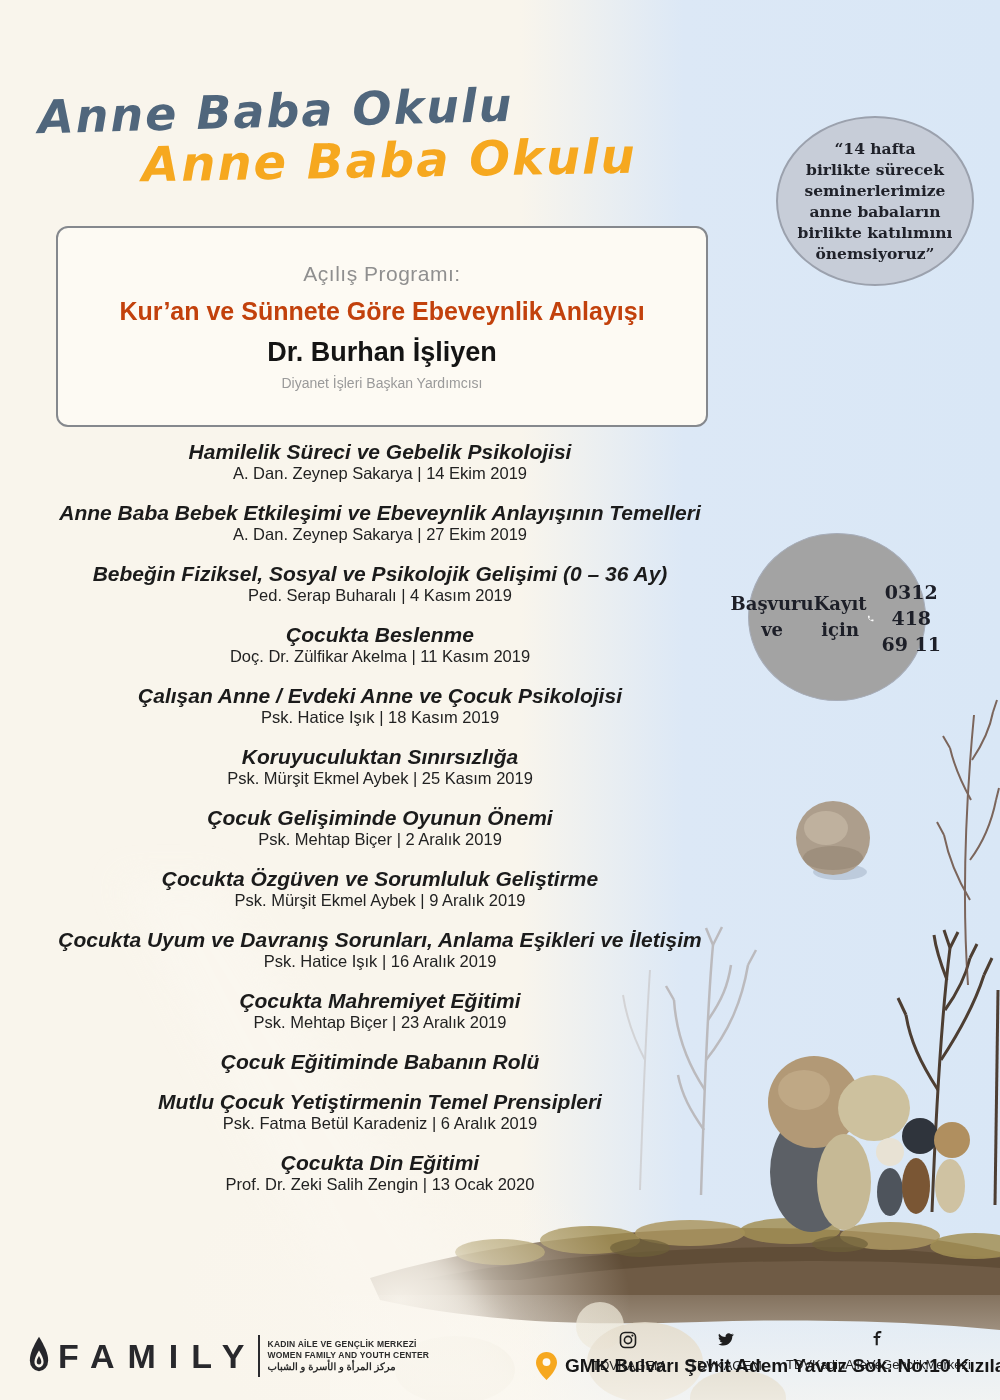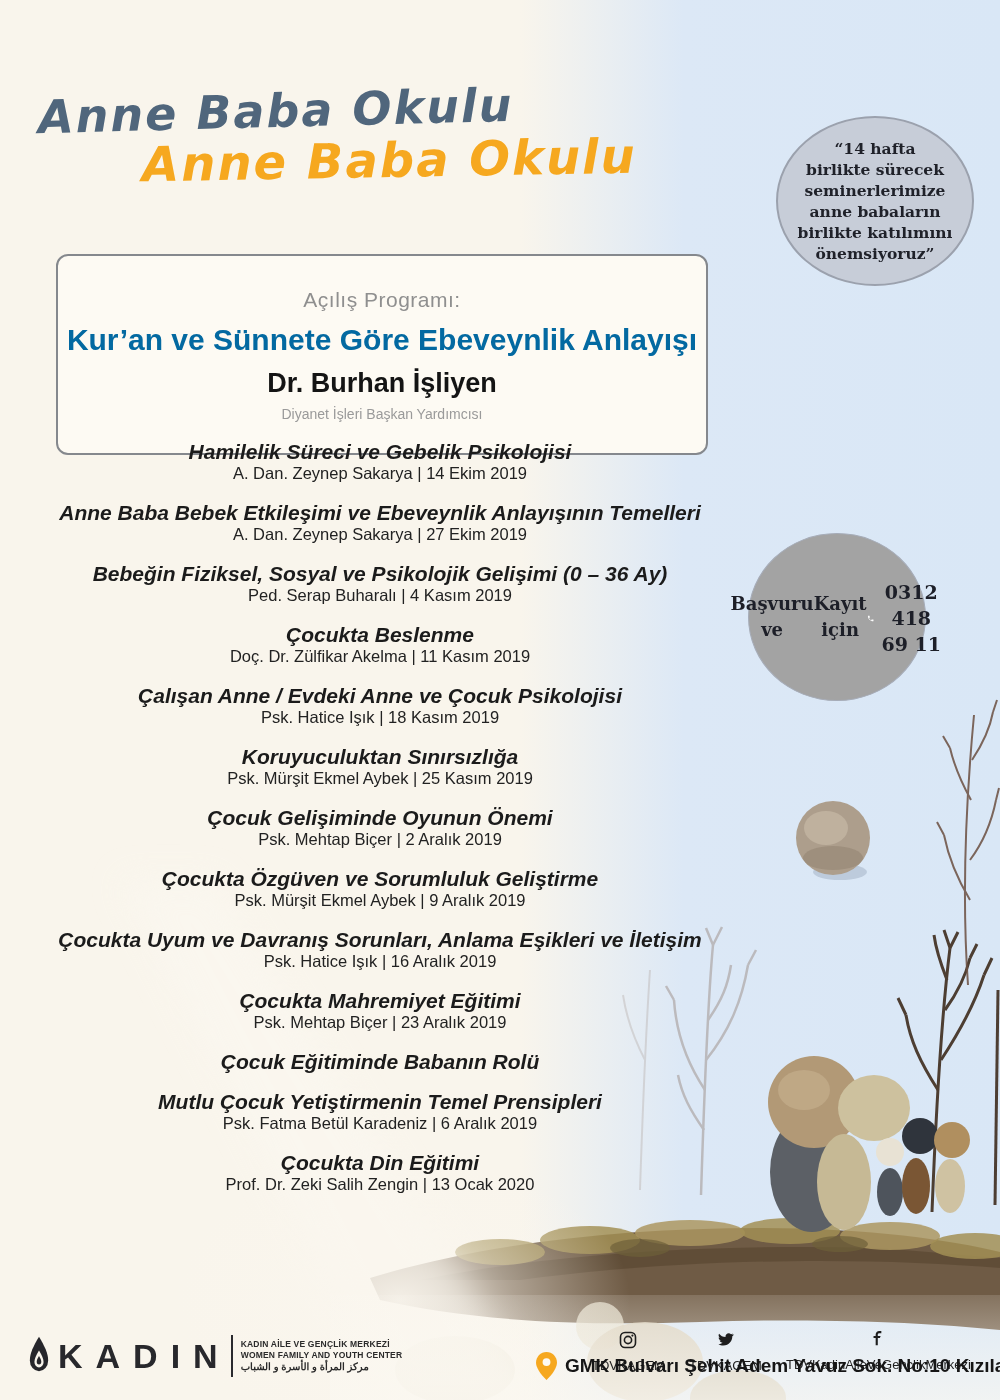--- a/index.html
+++ b/index.html
@@ -35,26 +35,26 @@
     background:#a3a3a3;border:1px solid #a6acb8;box-sizing:border-box;
     display:flex;justify-content:center;align-items:center;
     font-family:"DejaVu Serif",serif;font-weight:bold;color:#1d1f28;
     font-size:18px;line-height:26px;text-align:center;
   }
   .cp-phone{display:flex;align-items:center;gap:5px;font-size:19px;margin-top:2px;}
   .program-box{
     position:absolute;left:56px;top:226px;width:652px;height:201px;box-sizing:border-box;
     background:#fdfaf3;border:2px solid #85888d;border-radius:12px;
     display:flex;flex-direction:column;justify-content:center;align-items:center;
-    text-align:center;gap:11px;margin-top:28px;
+    text-align:center;gap:11px;
   }
   .pb-label{font-size:21px;color:#8f8f8f;letter-spacing:.5px;}
   .pb-when{font-size:23px;font-weight:bold;color:#141414;}
   .pb-sep{color:#f6a81f;font-weight:bold;padding:0 7px;}
-  .pb-talk{font-size:30px;font-weight:bold;color:#0369a1;}
+  .pb-talk{font-size:25px;font-weight:bold;color:#c2410c;}
   .pb-speaker{font-size:27px;font-weight:bold;color:#141414;}
   .pb-role{font-size:14px;color:#9a9a9a;margin-top:-4px;}
   .seminars{position:absolute;left:25px;top:441px;width:710px;text-align:center;}
   .sem{margin-bottom:18px;}
   .sem-t{font-size:21px;line-height:22px;font-weight:bold;color:#1b1b1b;white-space:nowrap;font-style:italic;}
   .sem-i{font-size:16.5px;line-height:21px;color:#222;white-space:nowrap;}
   
   .logo{position:absolute;left:28px;top:1334px;display:flex;align-items:center;gap:8px;}
   .logo-word{
     font-size:34px;font-weight:bold;color:#28282c;letter-spacing:13px;
@@ -254,21 +254,21 @@
         <span>0312 418 69 11</span>
       </div>
     </div>
 
     <div class="logo">
       <svg width="22" height="44" viewBox="0 0 24 44">
         <path d="M12 1 C6 11 2 19 2 27 a10 11.5 0 0 0 20 0 C22 19 18 11 12 1 Z" fill="#26262b"></path>
         <path d="M12 16 C9 21 7 25 7 28.5 a5 6 0 0 0 10 0 C17 25 15 21 12 16 Z" fill="#f8f4ec"></path>
         <path d="M12 22 C10.5 24.5 9.5 26.5 9.5 28.2 a2.5 3 0 0 0 5 0 C14.5 26.5 13.5 24.5 12 22 Z" fill="#26262b"></path>
       </svg>
-      <div class="logo-word">KADIN</div>
+      <div class="logo-word">FAMILY</div>
       <div class="logo-div"></div>
       <div class="logo-sub">
         <div class="l">KADIN AİLE VE GENÇLİK MERKEZİ</div>
         <div class="l">WOMEN FAMILY AND YOUTH CENTER</div>
         <div class="l ar">مركز المرأة و الأسرة و الشباب</div>
       </div>
     </div>
 
     <div class="social">
       <div class="soc">

